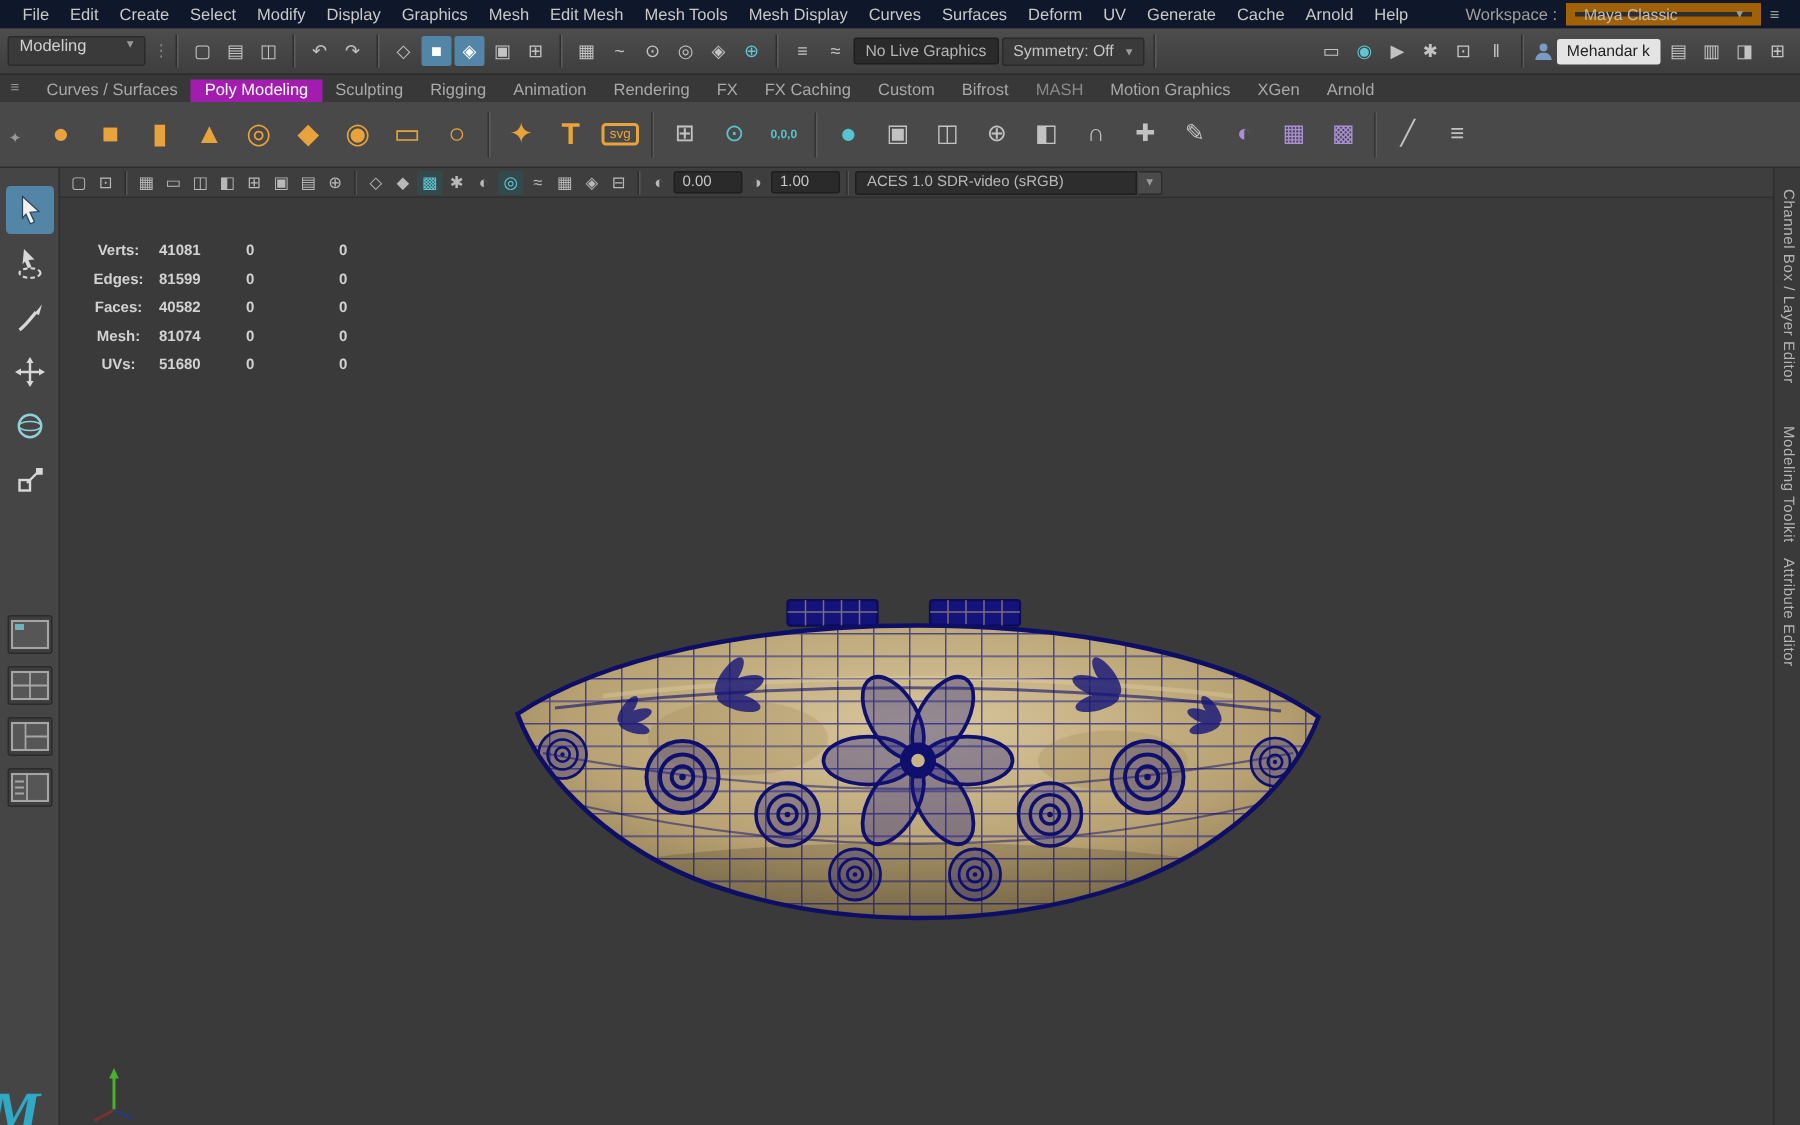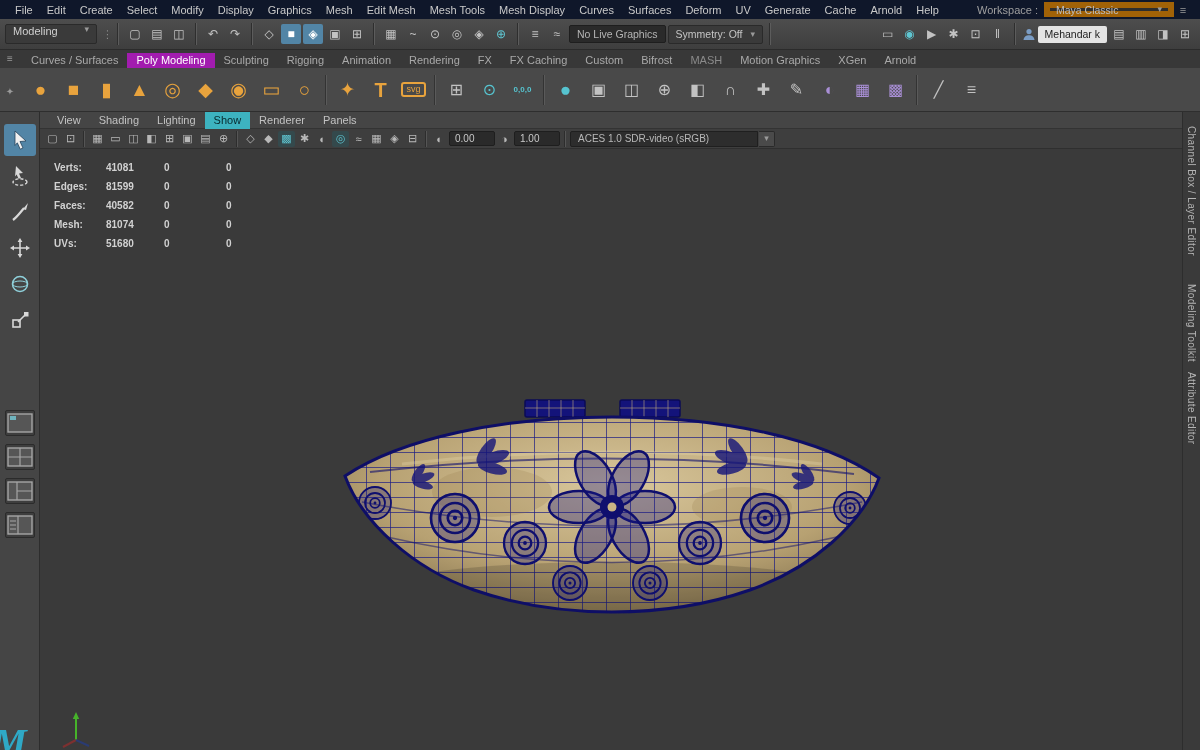--- a/index.html
+++ b/index.html
@@ -90,21 +90,21 @@
     display:flex;align-items:center;padding:0 5px;font-size:10px;color:#c8c8c8}
   .cs-field{background:#2d2d2d;border:1px solid #1f1f1f;border-radius:2px 0 0 2px;height:16px;width:188px;
     display:flex;align-items:center;padding:0 7px;font-size:10px;color:#b8b8b8;white-space:nowrap;overflow:hidden}
   .cs-arrow{width:16px;height:16px;background:#4a4a4a;border:1px solid #2a2a2a;border-left:none;
     border-radius:0 2px 2px 0;display:flex;align-items:center;justify-content:center}
 
   
   .hud{position:absolute;left:14px;top:46px;font-size:10px;font-weight:bold;color:#d2d2d2}
   .hud-row{display:grid;grid-template-columns:52px 58px 62px 60px;height:19px;align-items:center}
   .hud-row span{text-align:left;padding-right:2px}
-  .hud-row .hlabel{text-align:left}
+  .hud-row .hlabel{text-align:center}
 
   
   .sidestrip{width:18px;flex:none;background:#3a3a3a;border-left:1px solid #2d2d2d;
     display:flex;flex-direction:column;align-items:center;padding-top:8px}
   .vtab{writing-mode:vertical-rl;font-size:10px;color:#b4b4b4;letter-spacing:.4px;white-space:nowrap}
   .vtab.g1{margin-top:6px}.vtab.g2{margin-top:28px}.vtab.g3{margin-top:10px}
 
   
   .bowl-wrap{position:absolute;left:302px;top:280px;width:540px;height:226px}
   .axis-gizmo{position:absolute;left:18px;bottom:0}
@@ -326,28 +326,20 @@
       <div class="layout-btn">
         <svg width="26" height="20" viewBox="0 0 26 20">
           <rect x="1" y="1" width="24" height="18" fill="#565656" stroke="#a5a5a5" stroke-width="1.4"></rect>
           <path d="M11,1 V19 M3,6 H9 M3,10 H9 M3,14 H9" stroke="#a5a5a5" stroke-width="1.2"></path>
         </svg>
       </div>
     </div>
 
     <div class="viewport">
 
-      <div class="pmenubar">
-        <span class="pmi">View</span>
-        <span class="pmi">Shading</span>
-        <span class="pmi">Lighting</span>
-        <span class="pmi active">Show</span>
-        <span class="pmi">Renderer</span>
-        <span class="pmi">Panels</span>
-      </div>
 
       <div class="ptoolbar">
         <span class="pi">▢</span>
         <span class="pi">⊡</span>
         <span class="psep"></span>
         <span class="pi">▦</span>
         <span class="pi">▭</span>
         <span class="pi">◫</span>
         <span class="pi">◧</span>
         <span class="pi">⊞</span>

